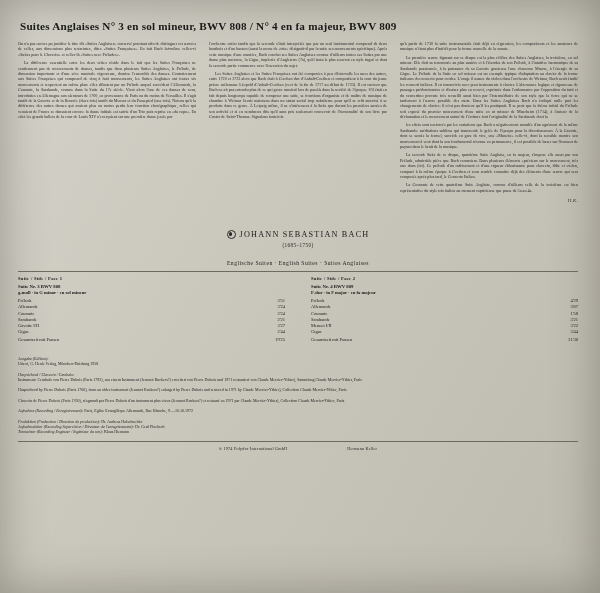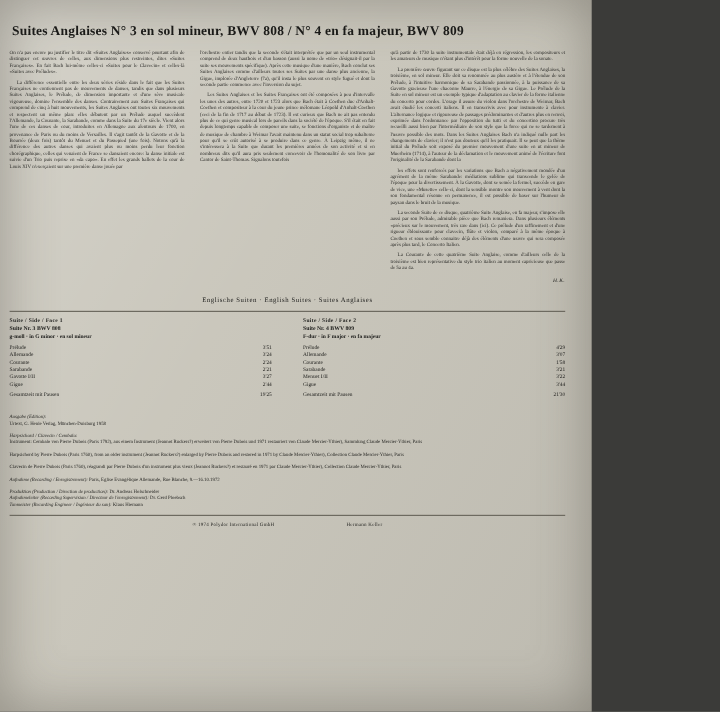--- a/index.html
+++ b/index.html
@@ -8,27 +8,27 @@
     background: #3b3b39;
   }
   body {
     width: 600px;
     height: 593px;
     overflow: hidden;
     font-family: "Liberation Serif", serif;
   }
   .sleeve {
     position: relative;
-    width: 493px;
+    width: 600px;
     height: 593px;
     background: #c9c6bb;
     background-image:
       linear-gradient(120deg, rgba(255,255,255,0.22) 0%, rgba(255,255,255,0.02) 40%, rgba(0,0,0,0.06) 100%);
     box-sizing: border-box;
-    padding: 18px 22px 10px 8px;
+    padding: 18px 22px 10px 18px;
     overflow: hidden;
   }
   .sleeve:before {
     content: "";
     position: absolute;
     left: 0; top: 0; right: 0; bottom: 0;
     box-shadow: inset 0 0 46px rgba(80,76,66,0.45);
     pointer-events: none;
   }
   .paper {
@@ -215,20 +215,27 @@
       <div class="col">
         <p class="first">qu'à partir de 1730 la suite instrumentale était déjà en régression, les compositeurs et les amateurs de musique n'étant plus d'intérêt pour la forme nouvelle de la sonate.</p>
         <p>La première œuvre figurant sur ce disque est la plus célèbre des Suites Anglaises, la troisième, en sol mineur. Elle doit sa renommée au plus austère et à l'étendue de son Prélude, à l'intuitive harmonique de sa Sarabande passionnée, à la puissance de sa Gavotte gracieuse l'une chaconne Maurre, à l'énergie de sa Gigue. Le Prélude de la Suite en sol mineur est un exemple typique d'adaptation au clavier de la forme italienne du concerto pour cordes. L'orage il assure du violon dans l'orchestre de Weimar, Bach avait étudié les concerti italiens. Il en transcrivis avec pour instrumente à clavier. L'alternance logique et rigoureuse de passages prédominantes et d'autres plus en renvoi, exprimée dans l'ordonnance par l'opposition du tutti et du concertino procure très recueilli aussi bien par l'intermédiaire de son style que la force qui ne se tardement à l'œuvre possible des mots. Dans les Suites Anglaises Bach n'a indiqué nulle part les changements de clavier; il n'est pas douteux qu'il les pratiquait. Il se peut que la thème initial du Prélude soit exposé du premier mouvement d'une suite en ut mineur de Muerheim (1714), à l'auteur de la déclamation et le mouvement animé de l'écriture font l'originalité de la Sarabande dont la</p>
         <p>les effets sont renforcés par les variations que Bach a négativement mondée d'un agrément de la même Sarabande: médiations sublime qui transcende le gelée de l'époque pour la divertissement. À la Gavotte, dont se semée la fermel, succède en gare de vice, une «Musette» celle-ci, dont la sensible montre son mouvement à vent dont la son fondamental résonne en permanence, il est possible de baser sur l'humeur de paysan dans le bruit de la musique.</p>
         <p>La seconde Suite de ce disque, quatrième Suite Anglaise, en fa majeur, s'impose elle aussi par son Prélude, admirable pièce que Bach remaniera. Dans plusieurs éléments «précieux sur le mouvement, très rare dans (ici). Ce prélude d'un raffinement et d'une rigueur éblouissante pour clavecin, flûte et violon, comparé à la même époque à Coethen et sous semble connaitre déjà des éléments d'une œuvre qui sera composée après plus tard, le Concerto Italien.</p>
         <p>La Courante de cette quatrième Suite Anglaise, comme d'ailleurs celle de la troisième est bien représentative du style trio italien au moment capricieuse que passe de 5a au 4a.</p>
         <div class="sig">H.K.</div>
       </div>
     </div>
 
+    <div class="composer">
+      <div class="dot-row">
+        <span class="stereo-mark"></span>
+        <span class="name">JOHANN SEBASTIAN BACH</span>
+      </div>
+      <div class="dates">(1685–1750)</div>
+    </div>
 
     <div class="suites-head">Englische Suiten · English Suites · Suites Anglaises</div>
 
     <hr class="rule">
 
     <div class="sides">
 
       <div class="side">
         <div class="side-label">Suite / Side / Face 1</div>
         <div class="suite-name">Suite Nr. 3 BWV 808</div>

